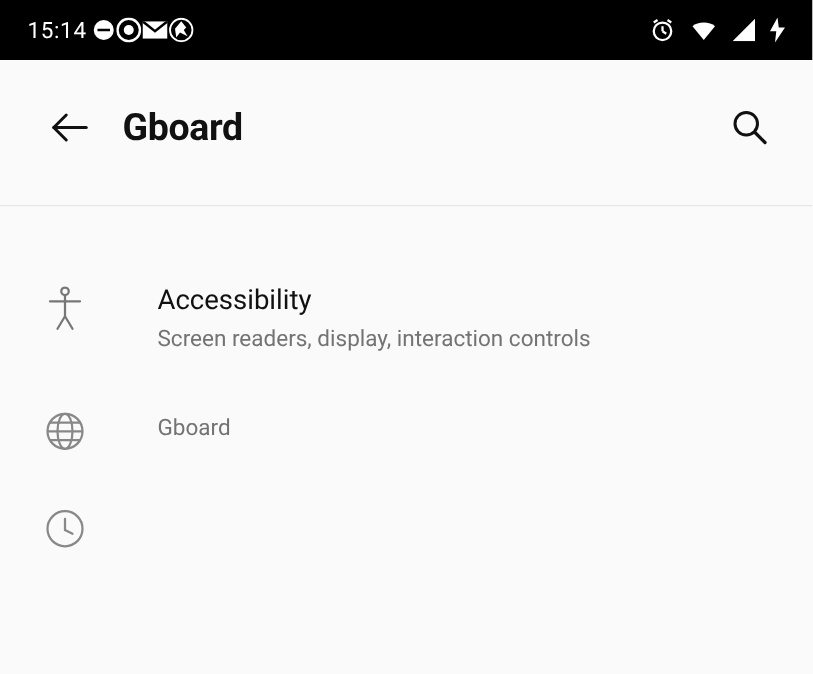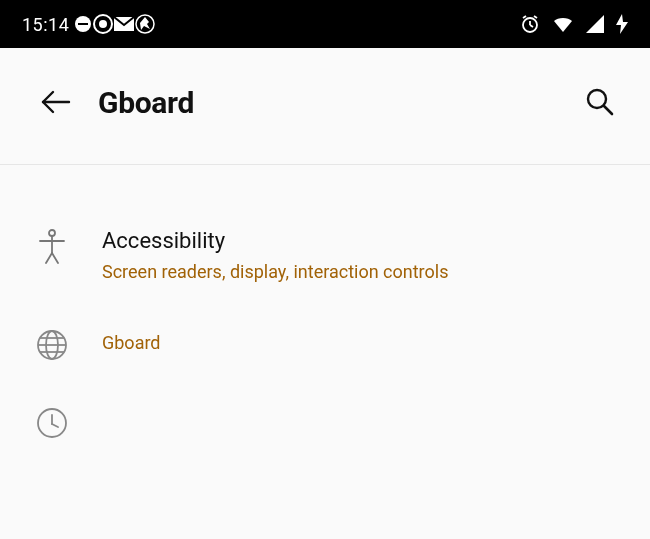--- a/index.html
+++ b/index.html
@@ -52,40 +52,41 @@
     }
 
     .list {
       padding-top: 40px;
     }
     .row {
       display: flex;
       align-items: flex-start;
       padding: 22px 30px 22px 36px;
       cursor: pointer;
+      gap: 24px;
     }
     .row-icon {
       width: 48px;
       flex-shrink: 0;
       display: flex;
       align-items: center;
       justify-content: flex-start;
       padding-top: 2px;
     }
     .row-icon svg { display: block; }
     .row-text { flex: 1; padding-left: 18px; }
     .row-title {
       font-size: 22px;
       font-weight: 400;
       color: #111;
       line-height: 1.3;
     }
     .row-sub {
       font-size: 18px;
-      color: #a16207;
+      color: #737373;
       margin-top: 4px;
       line-height: 1.3;
     }
   </style>
 </head>
 <body>
 
 <div class="statusbar">
   <div class="statusbar-left">
     <span class="clock">15:14</span>

